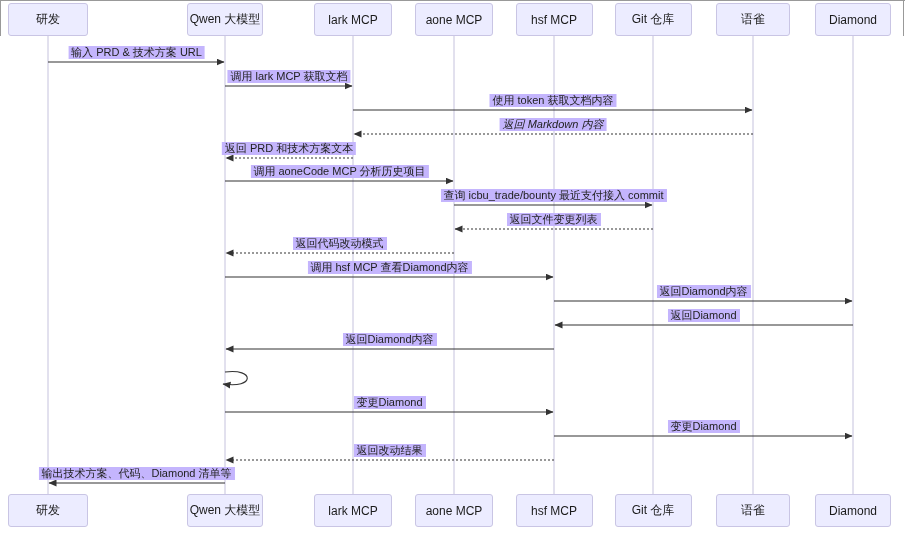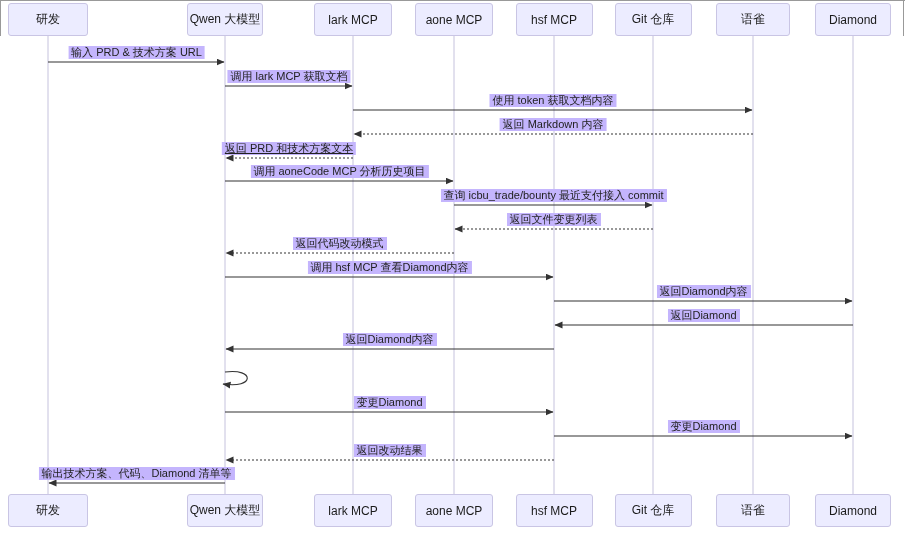--- a/index.html
+++ b/index.html
@@ -143,22 +143,22 @@
       </div>
       <div class="actor-box" style="left: 716px; top: 494px; width: 74px; height: 33px;">
         <span>语雀</span>
       </div>
       <div class="actor-box" style="left: 815px; top: 494px; width: 76px; height: 33px;">
         <span>Diamond</span>
       </div>
       <div class="msg-label" style="left: 136.5px; top: 59px; color: rgb(34, 34, 34);">输入 PRD &amp; 技术方案 URL</div>
       <div class="msg-label" style="left: 289px; top: 83px; color: rgb(34, 34, 34);">调用 lark MCP 获取文档</div>
       <div class="msg-label" style="left: 553px; top: 107px; color: rgb(34, 34, 34); text-align: right;">使用 token 获取文档内容</div>
-      <div class="msg-label" style="left: 553px; top: 131px; color: rgb(34, 34, 34);">返回 Markdown 内容</div>
-      <div class="msg-label" style="left: 289px; top: 155px; color: rgb(34, 34, 34); text-decoration: underline;">返回 PRD 和技术方案文本</div>
+      <div class="msg-label" style="left: 553px; top: 131px; color: rgb(34, 34, 34); font-style: italic;">返回 Markdown 内容</div>
+      <div class="msg-label" style="left: 289px; top: 155px; color: rgb(34, 34, 34);">返回 PRD 和技术方案文本</div>
       <div class="msg-label" style="left: 339.5px; top: 178px; color: rgb(34, 34, 34);">调用 aoneCode MCP 分析历史项目</div>
       <div class="msg-label" style="left: 553.5px; top: 202px; color: rgb(34, 34, 34);">查询 icbu_trade/bounty 最近支付接入 commit</div>
       <div class="msg-label" style="left: 553.5px; top: 226px; color: rgb(34, 34, 34);">返回文件变更列表</div>
       <div class="msg-label" style="left: 339.5px; top: 250px; color: rgb(34, 34, 34);">返回代码改动模式</div>
       <div class="msg-label" style="left: 389.5px; top: 274px; color: rgb(34, 34, 34);">调用 hsf MCP 查看Diamond内容</div>
       <div class="msg-label" style="left: 703.5px; top: 298px; color: rgb(34, 34, 34);">返回Diamond内容</div>
       <div class="msg-label" style="left: 703.5px; top: 322px; color: rgb(34, 34, 34);">返回Diamond</div>
       <div class="msg-label" style="left: 389.5px; top: 346px; color: rgb(34, 34, 34);">返回Diamond内容</div>
       <div class="msg-label" style="left: 389.5px; top: 409px; color: rgb(34, 34, 34);">变更Diamond</div>
       <div class="msg-label" style="left: 703.5px; top: 433px; color: rgb(34, 34, 34);">变更Diamond</div>

